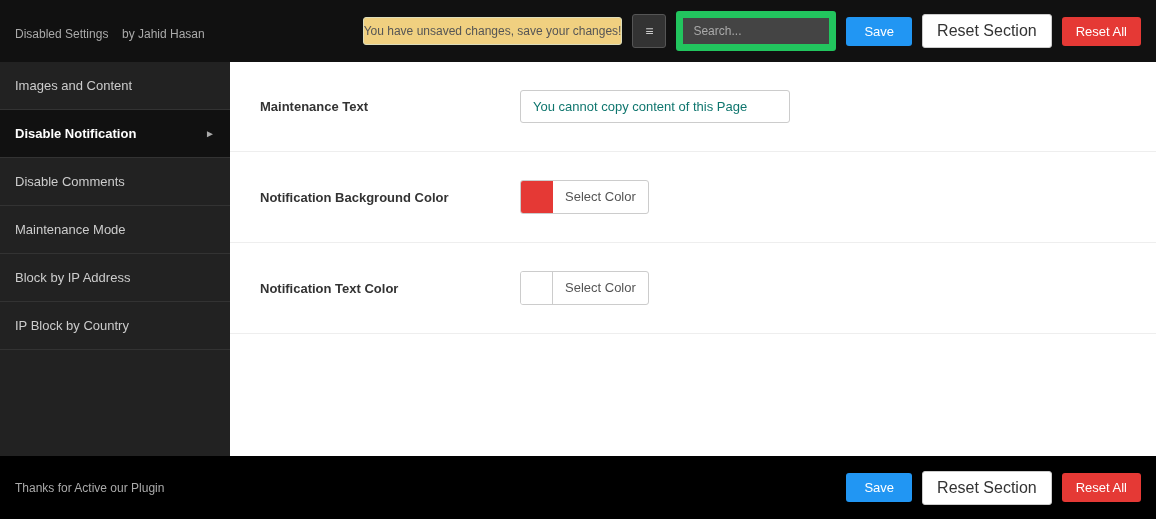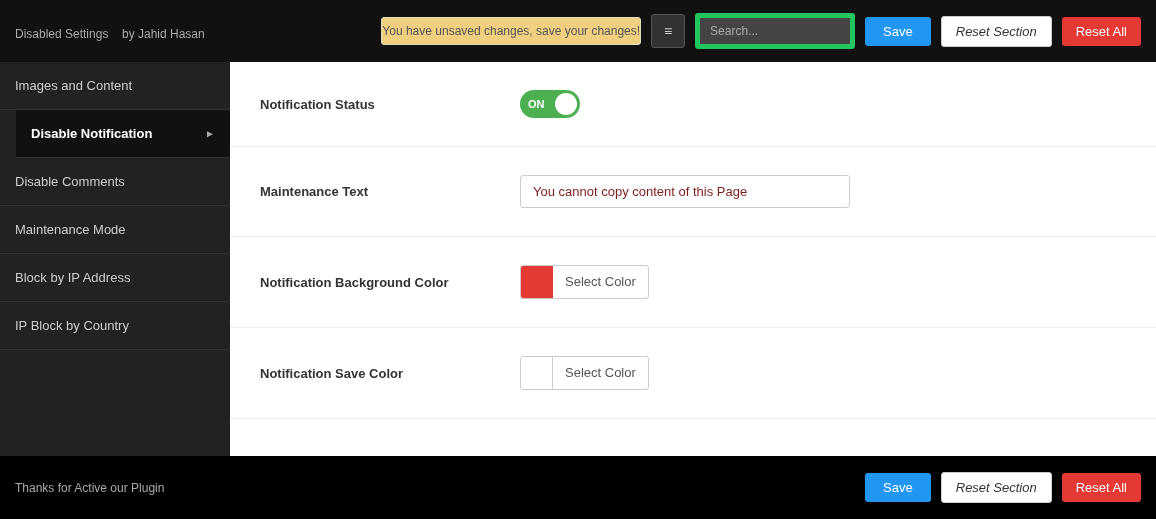--- a/index.html
+++ b/index.html
@@ -43,21 +43,21 @@
       height: 34px;
       display: flex;
       align-items: center;
       justify-content: center;
       cursor: pointer;
       border-radius: 3px;
       font-size: 14px;
     }
     .search-box {
       background: #444;
-      border: 5px solid #22c55e;
+      border: 7px solid #22c55e;
       color: #ccc;
       padding: 6px 10px;
       border-radius: 3px;
       font-size: 12px;
       width: 160px;
     }
     .search-box::placeholder { color: #aaa; }
     .btn-save {
       background: #2196f3;
       color: #fff;
@@ -67,22 +67,21 @@
       cursor: pointer;
       font-size: 13px;
     }
     .btn-reset-section {
       background: #fff;
       color: #333;
       border: 1px solid #ccc;
       padding: 7px 14px;
       border-radius: 3px;
       cursor: pointer;
-      font-size: 13px;
-      font-style: italic;
+      font-size: 16px;
     }
     .btn-reset-all {
       background: #e53935;
       color: #fff;
       border: none;
       padding: 7px 14px;
       border-radius: 3px;
       cursor: pointer;
       font-size: 13px;
     }
@@ -106,21 +105,20 @@
       cursor: pointer;
       font-size: 13px;
       display: flex;
       align-items: center;
       justify-content: space-between;
     }
     .sidebar-item.active {
       background: #111;
       color: #fff;
       font-weight: bold;
-      margin-left: 16px;
     }
     .sidebar-item .arrow {
       color: #aaa;
       font-size: 10px;
     }
 
     
     .content-area {
       flex: 1;
       background: #fff;
@@ -173,22 +171,22 @@
       background: #fff;
       border-radius: 50%;
     }
 
     
     .text-input {
       border: 1px solid #ccc;
       padding: 8px 12px;
       border-radius: 3px;
       font-size: 13px;
-      color: #7f1d1d;
-      width: 330px;
+      color: #0f766e;
+      width: 270px;
     }
 
     
     .color-btn {
       display: flex;
       align-items: center;
       border: 1px solid #ccc;
       border-radius: 3px;
       overflow: hidden;
       cursor: pointer;
@@ -257,49 +255,40 @@
     <div class="sidebar-item">
       <span>Block by IP Address</span>
     </div>
     <div class="sidebar-item">
       <span>IP Block by Country</span>
     </div>
   </nav>
 
   <div class="content-area">
 
-    <div class="settings-row">
-      <div class="settings-label">Notification Status</div>
-      <div class="settings-control">
-        <div class="toggle-wrap">
-          <span class="toggle-label">ON</span>
-          <div class="toggle-knob"></div>
-        </div>
-      </div>
-    </div>
 
     <div class="settings-row">
       <div class="settings-label">Maintenance Text</div>
       <div class="settings-control">
         <input class="text-input" type="text" value="You cannot copy content of this Page" style="">
       </div>
     </div>
 
     <div class="settings-row">
       <div class="settings-label">Notification Background Color</div>
       <div class="settings-control">
         <div class="color-btn">
           <div class="color-swatch" style="background:#e53935;"></div>
           <span class="color-btn-label">Select Color</span>
         </div>
       </div>
     </div>
 
     <div class="settings-row">
-      <div class="settings-label">Notification Save Color</div>
+      <div class="settings-label">Notification Text Color</div>
       <div class="settings-control">
         <div class="color-btn">
           <div class="color-swatch" style="background:#ffffff; border-right: 1px solid #ccc;"></div>
           <span class="color-btn-label">Select Color</span>
         </div>
       </div>
     </div>
 
   </div>
 </div>

